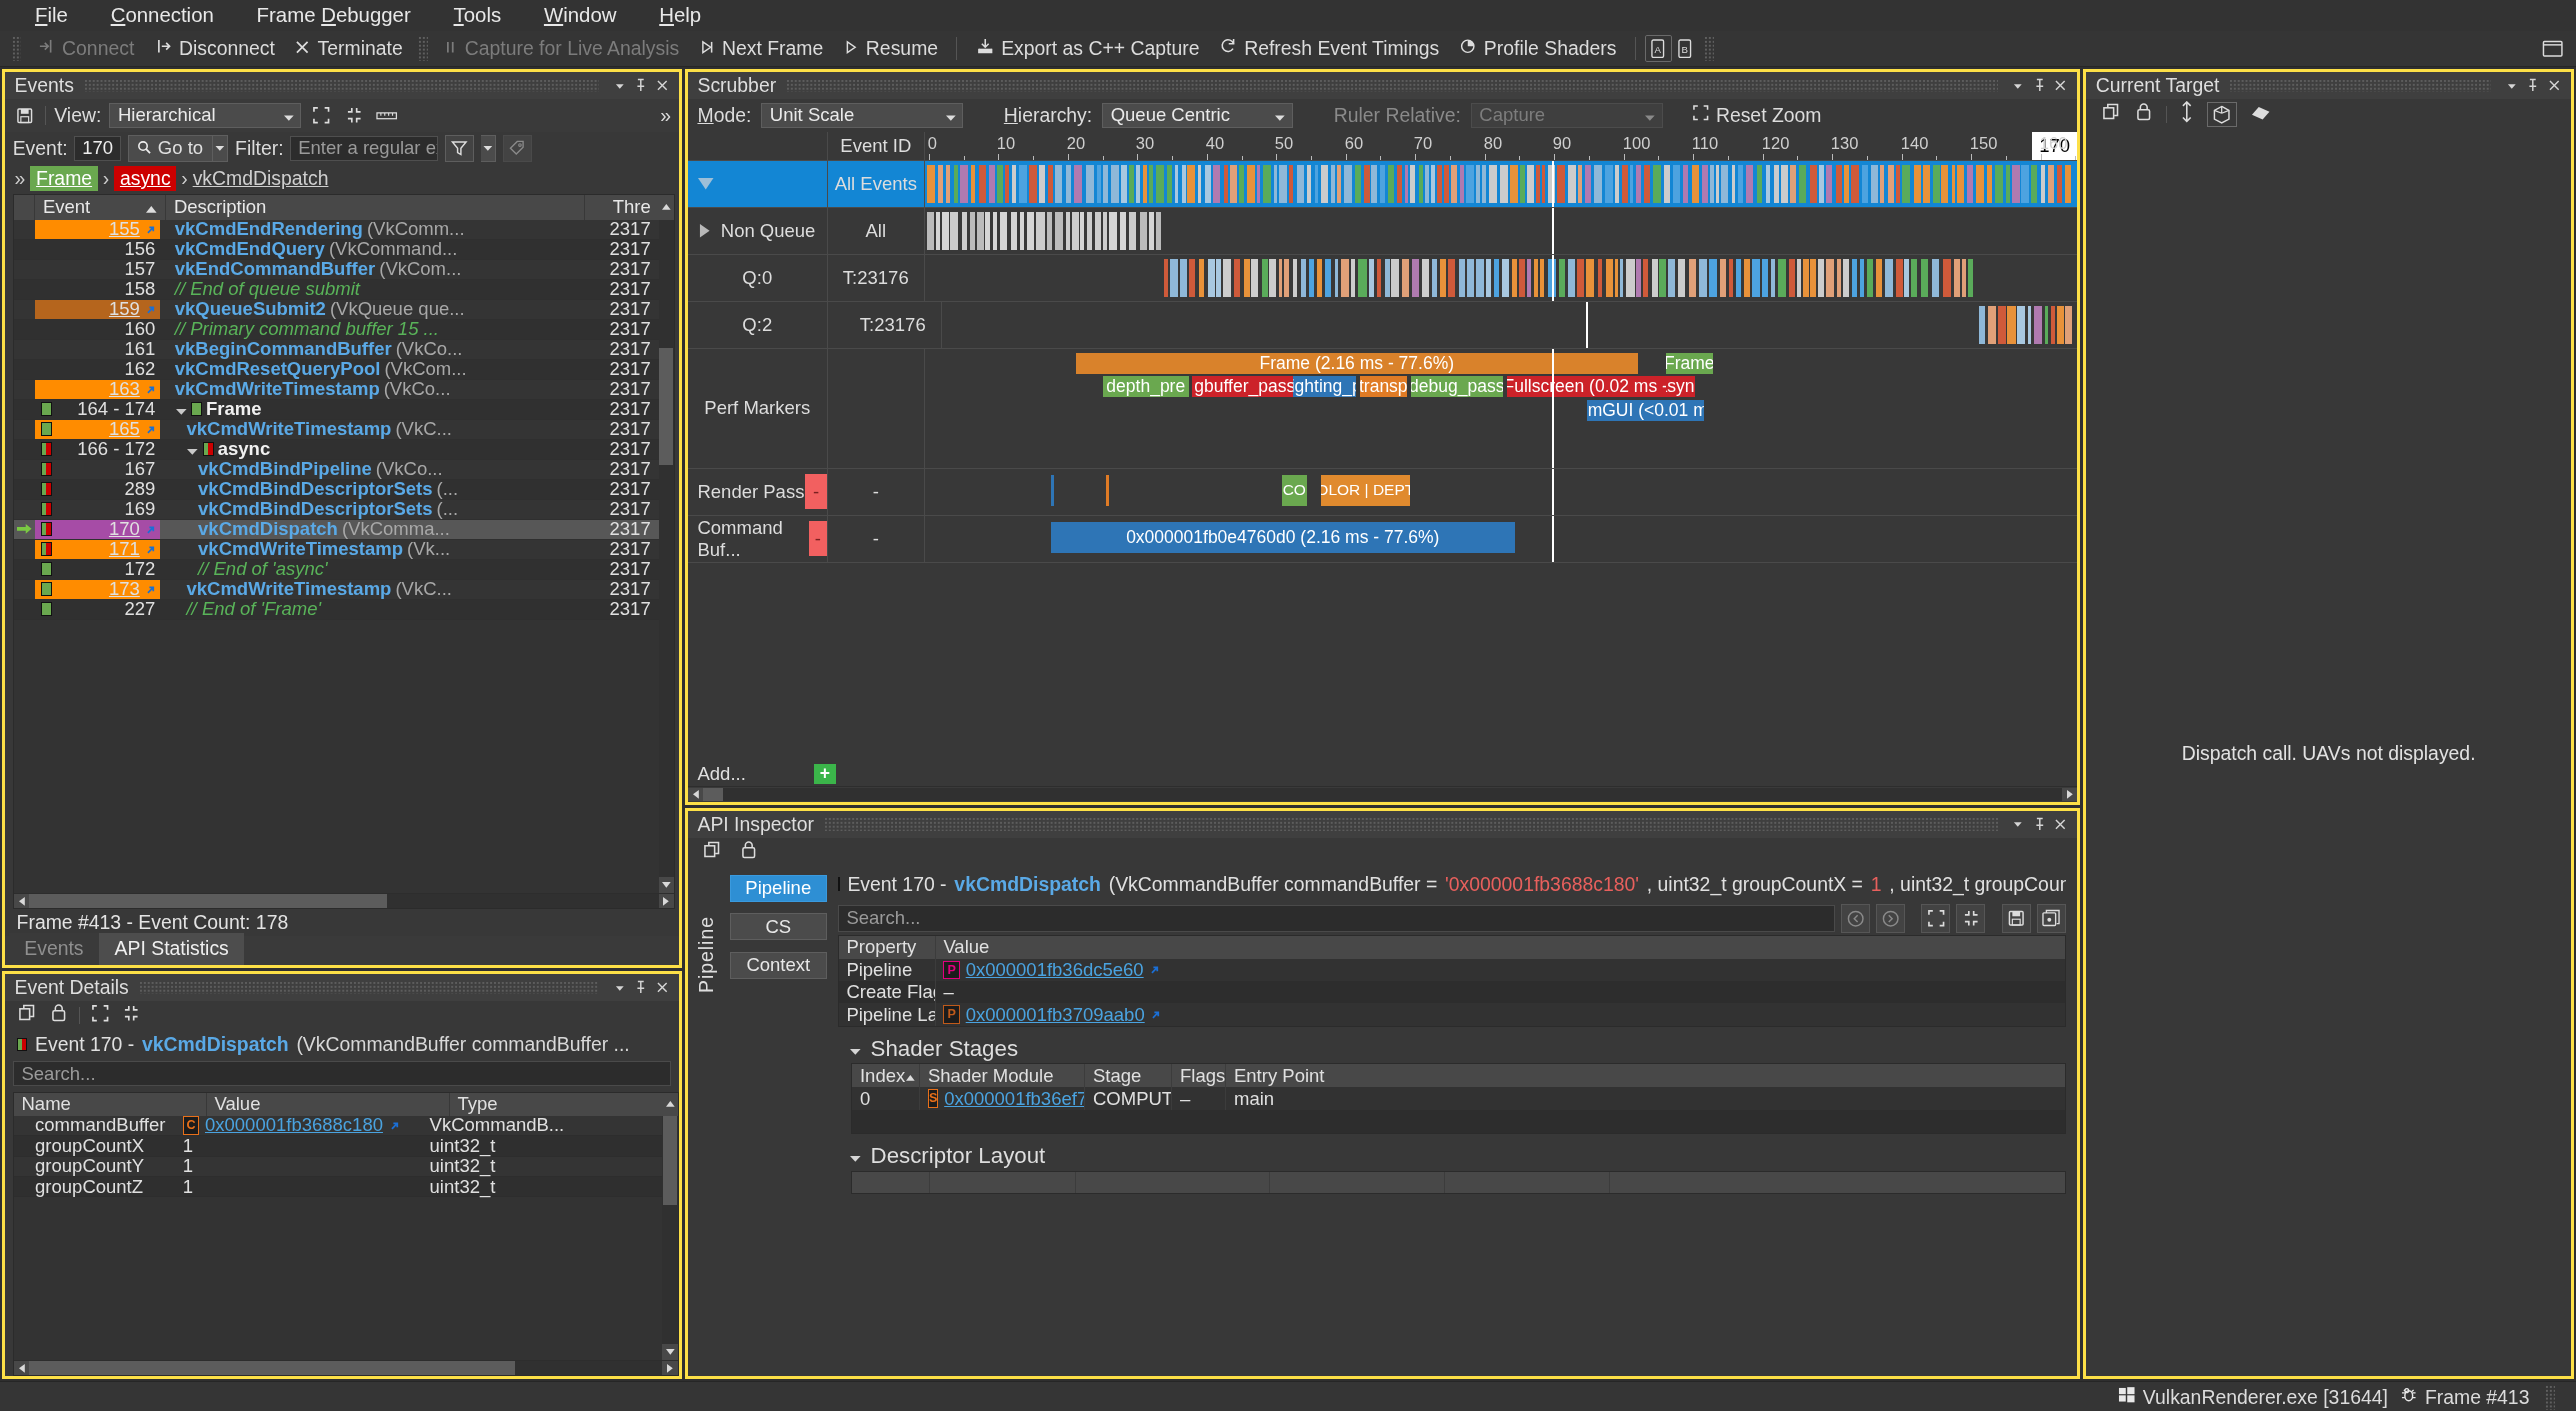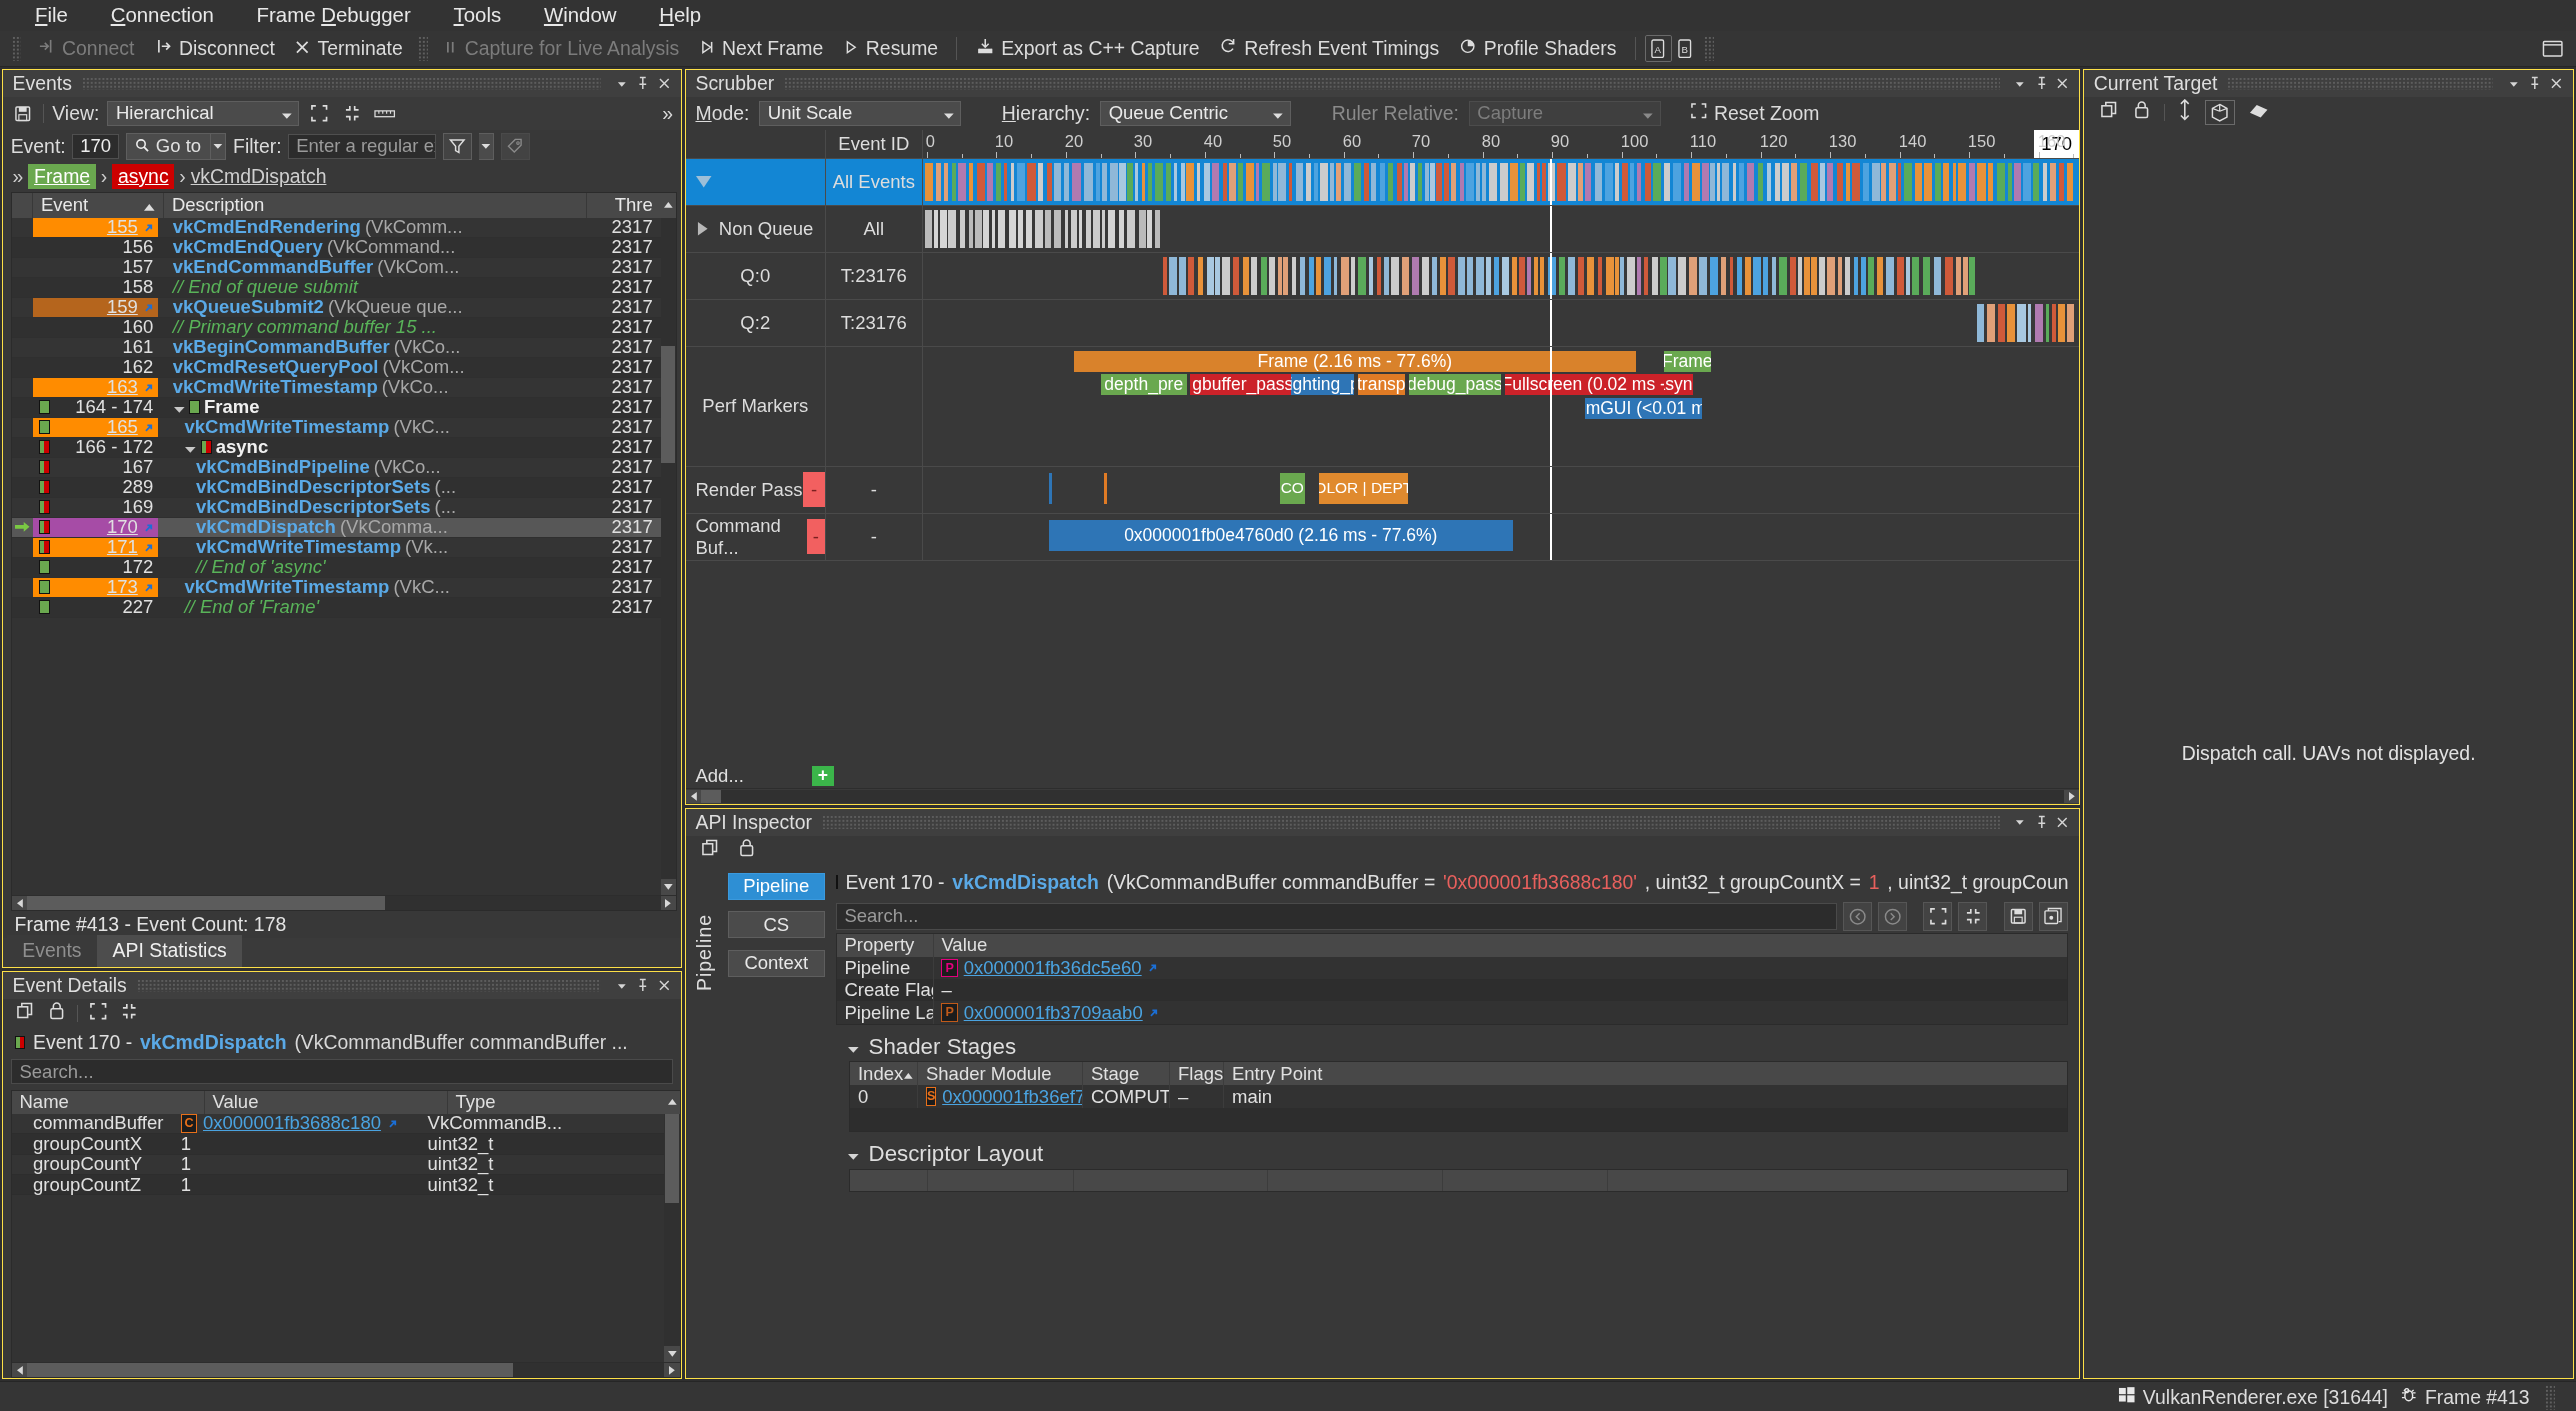--- a/index.html
+++ b/index.html
@@ -26,21 +26,21 @@
   .tb-sep { width:1px; height:23px; background:#555; margin:0 8.7px;}
   .tbtn svg { flex:0 0 auto; }
   .tb-right { position:absolute; right:9.7px; top:0; height:36px; display:flex; align-items:center; gap:3.9px;}
   .iconbtn { width:27px; height:27px; display:flex; align-items:center; justify-content:center; border:1px solid transparent; border-radius:1.9px;}
 
   
   .main { flex:1 1 auto; display:flex; min-height:0; background:#2f2f2f; padding:1.9px; gap:2.9px;}
   .col { display:flex; flex-direction:column; min-width:0; min-height:0; gap:2.9px;}
 
   
-  .panel { background:#3a3a3a; border:1px solid #fde047; display:flex; flex-direction:column; min-height:0; min-width:0;}
+  .panel { background:#3a3a3a; border:3px solid #fde047; display:flex; flex-direction:column; min-height:0; min-width:0;}
   .panel-title { height:27px; display:flex; align-items:center; background:#3f3f3f; padding:0 5.8px 0 9.7px; flex:0 0 auto;}
   .panel-title .ttl { font-size:19.4px; color:#dedede; white-space:nowrap; }
   .panel-title .dots { flex:1 1 auto; height:13.6px; margin:0 9.7px;
      background-image:radial-gradient(#5d5d5d 1px, transparent 1px); background-size:3.9px 3.9px;}
   .ptbtn { width:21.4px; height:21.4px; display:flex; align-items:center; justify-content:center; color:#d5d5d5;}
   .panel-body { flex:1 1 auto; min-height:0; min-width:0; display:flex; flex-direction:column; background:#383838; overflow:hidden;}
 
   
   .ev-toolbar { height:33px; display:flex; align-items:center; gap:7.8px; padding:0 7.8px; background:#3a3a3a; flex:0 0 auto; position:relative;}
   .lbl { font-size:19.4px; color:#dcdcdc; white-space:nowrap;}
@@ -1292,21 +1292,21 @@
                       <div style="position: absolute; top: 3.9px; bottom: 3.9px; left: 85.5657%; width: 0.565679%; background: rgb(90, 171, 90);"></div>
                       <div style="position: absolute; top: 3.9px; bottom: 3.9px; left: 86.4545%; width: 0.638014%; background: rgb(90, 171, 90);"></div>
                       <div style="position: absolute; top: 3.9px; bottom: 3.9px; left: 87.4062%; width: 0.610458%; background: rgb(143, 184, 216);"></div>
                       <div style="position: absolute; top: 3.9px; bottom: 3.9px; left: 88.3509%; width: 0.711001%; background: rgb(207, 90, 58);"></div>
                       <div style="position: absolute; top: 3.9px; bottom: 3.9px; left: 89.3254%; width: 0.492081%; background: rgb(224, 160, 120);"></div>
                       <div style="position: absolute; top: 3.9px; bottom: 3.9px; left: 89.9935%; width: 0.372684%; background: rgb(224, 160, 120);"></div>
                       <div style="position: absolute; top: 3.9px; bottom: 3.9px; left: 90.4891%; width: 0.474524%; background: rgb(90, 171, 90);"></div>
                       <div class="cursorline" style="left: 627px;"></div>
                     </div>
                   </div>
-                  <div class="srow" style="height: 47px;">
+                  <div class="srow" style="height: 47px; gap: 17px;">
                     <div class="scell" style="width: 140px;">
                       <span>Q:2</span>
                     </div>
                     <div class="scell" style="width: 97px;">T:23176</div>
                     <div class="track-area">
                       <div style="position: absolute; top: 3.9px; bottom: 3.9px; left: 91.2%; width: 0.548675%; background: rgb(143, 184, 216);"></div>
                       <div style="position: absolute; top: 3.9px; bottom: 3.9px; left: 91.988%; width: 0.724191%; background: rgb(224, 160, 120);"></div>
                       <div style="position: absolute; top: 3.9px; bottom: 3.9px; left: 92.9486%; width: 0.671452%; background: rgb(207, 90, 58);"></div>
                       <div style="position: absolute; top: 3.9px; bottom: 3.9px; left: 93.7565%; width: 0.728818%; background: rgb(232, 146, 58);"></div>
                       <div style="position: absolute; top: 3.9px; bottom: 3.9px; left: 94.6478%; width: 0.726742%; background: rgb(168, 200, 224);"></div>

